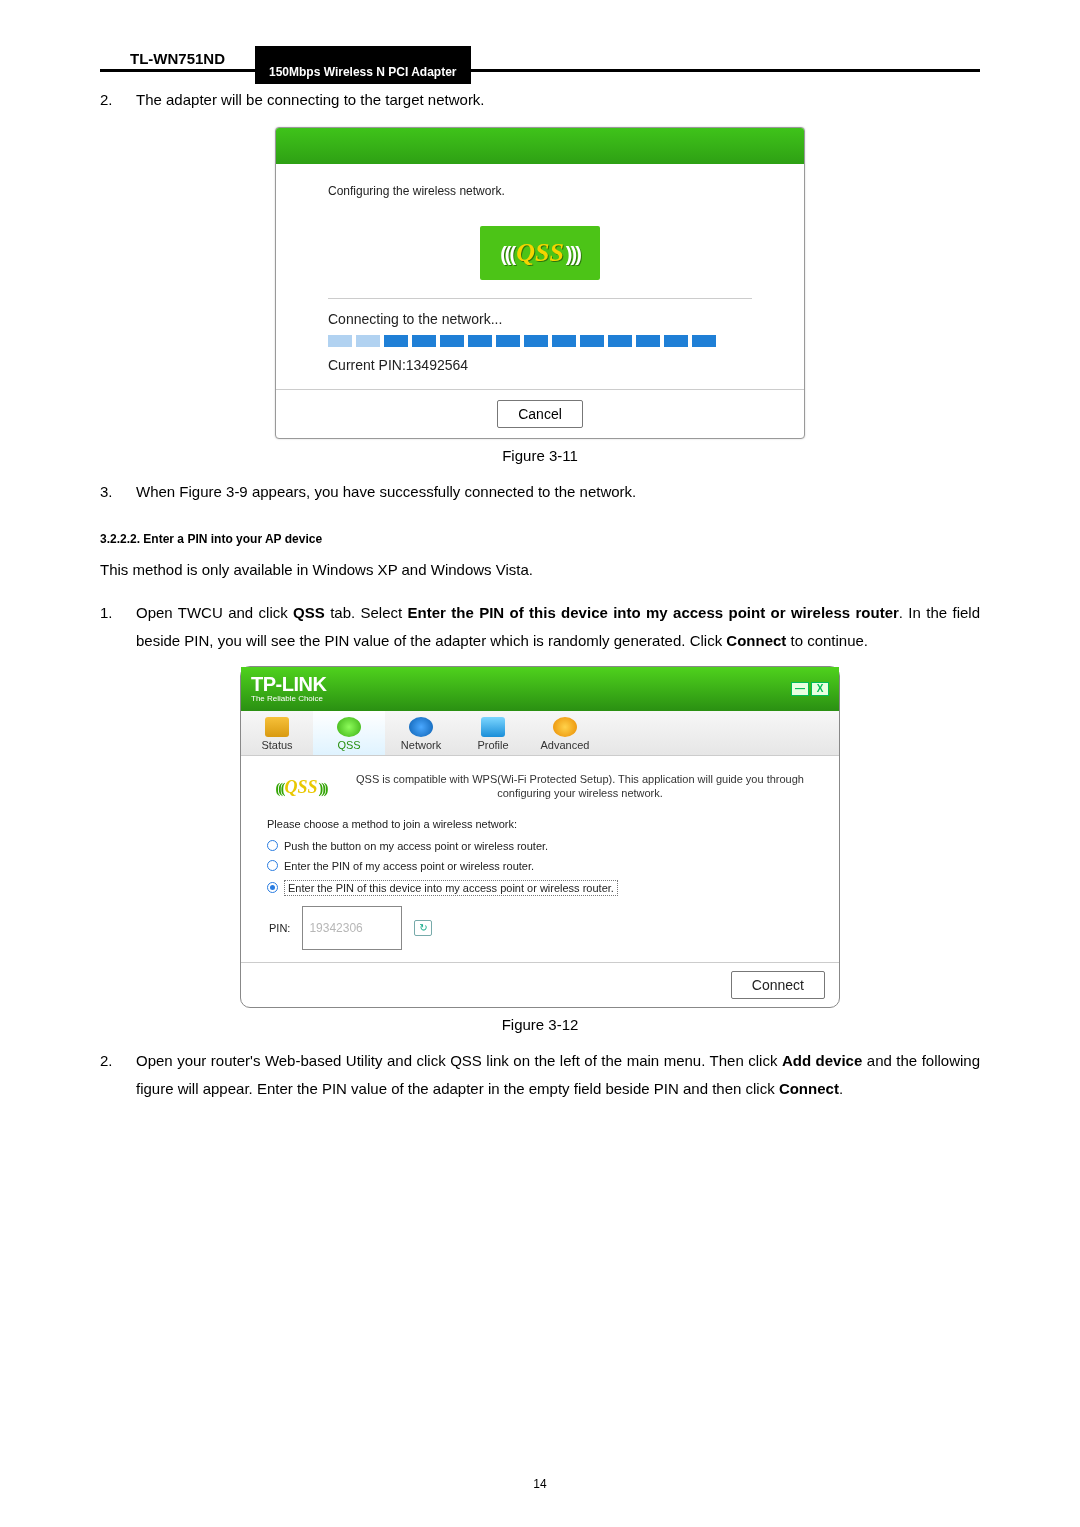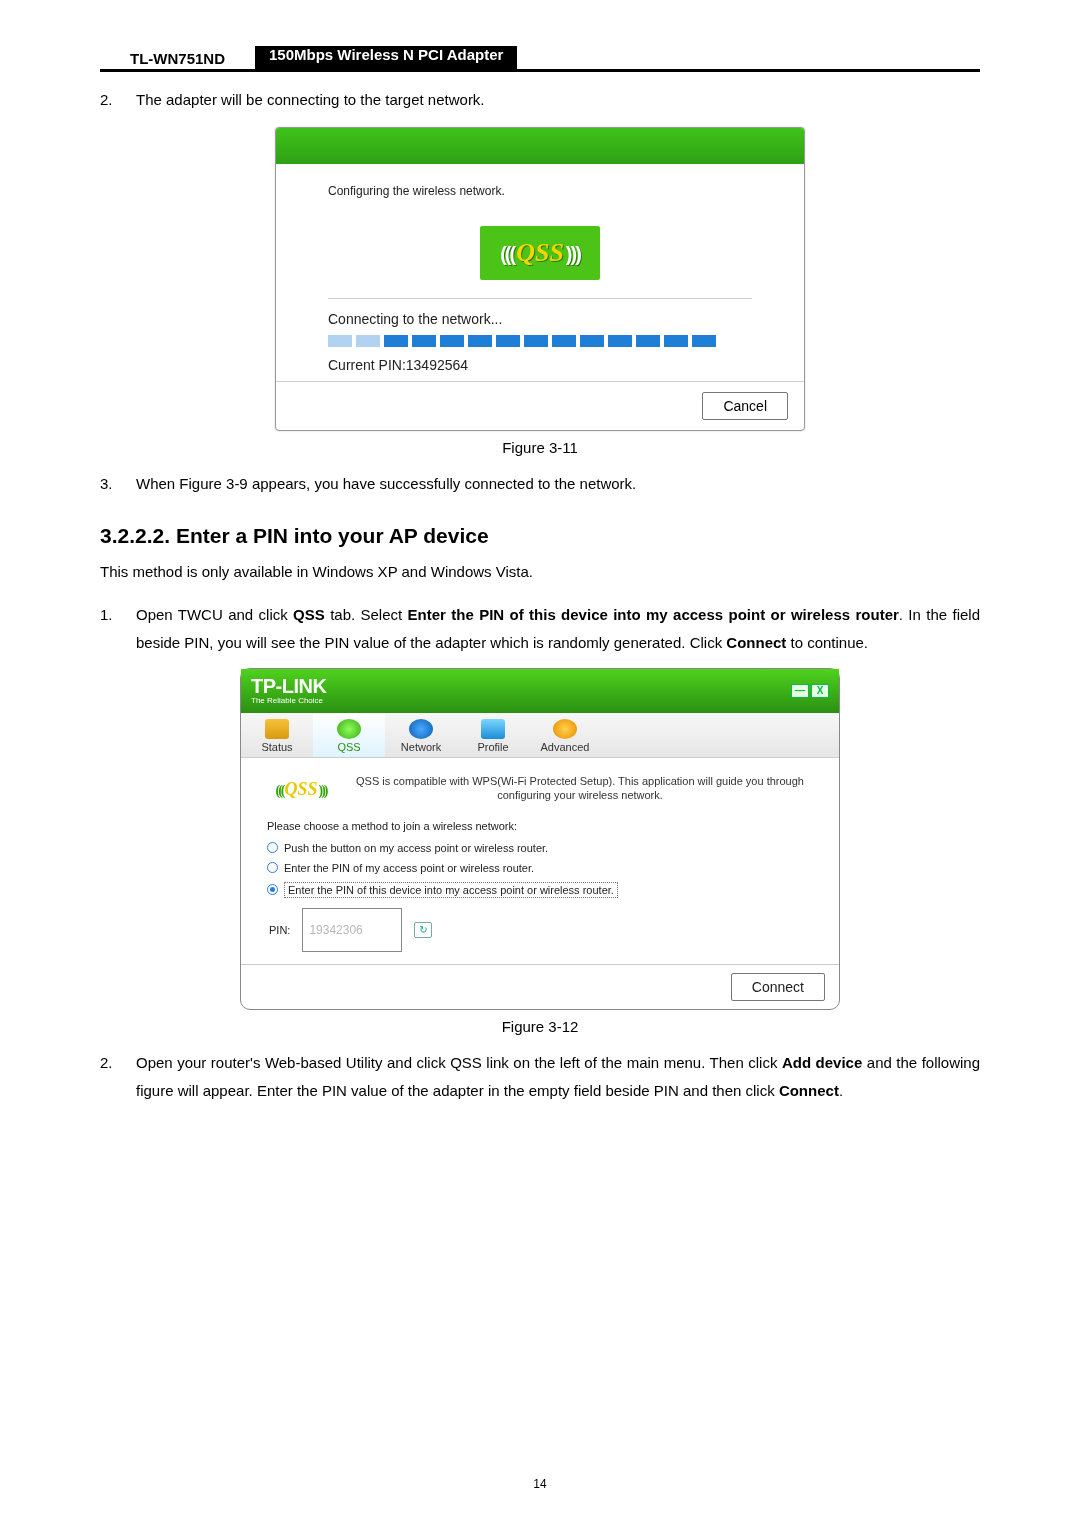--- a/index.html
+++ b/index.html
@@ -2,45 +2,45 @@
 <html><head>
 <meta charset="utf-8">
 <style>
   * { box-sizing: border-box; margin: 0; padding: 0; }
   body { background: #000; font-family: Arial, sans-serif; width: 1080px; }
   .page { background: #fff; width: 1080px; min-height: 1527px; padding: 46px 100px 20px 100px; position: relative; }
 
   
   .hdr { border-bottom: 3px solid #000; display: flex; justify-content: flex-start; align-items: stretch; height: 26px; }
   .hdr-left { font-weight: bold; font-size: 15px; padding: 4px 30px; }
-  .hdr-right { background: #000; color: #fff; font-weight: bold; font-size: 15px; padding: 0 14px; }
+  .hdr-right { background: #000; color: #fff; font-weight: bold; font-size: 12px; padding: 19px 14px; }
 
   .body-text { font-size: 15px; line-height: 1.9; }
   .num-item { display: flex; margin-top: 14px; }
   .num-item .num { width: 36px; flex-shrink: 0; }
   .num-item .txt { flex: 1; text-align: justify; }
   .fig-cap { text-align: center; font-size: 15px; margin: 8px 0 4px; }
-  .section-hd { font-weight: bold; font-size: 21px; margin: 26px 0 8px 0; }
+  .section-hd { font-weight: bold; font-size: 12px; margin: 26px 0 8px 0; }
   .plain { margin: 10px 0; }
   .pgnum { position: absolute; bottom: 36px; left: 0; right: 0; text-align: center; font-size: 12px; }
   b { font-weight: bold; }
 
   
   .shot1 { width: 530px; margin: 12px auto 4px; border: 1px solid #999; border-radius: 4px; background: #fff; overflow: hidden; box-shadow: 0 0 2px rgba(0,0,0,.2); }
   .shot1 .titlebar { height: 36px; background: linear-gradient(#3fc31a, #2ea014); }
   .shot1 .content { padding: 20px 52px 8px; font-size: 14px; color: #222; }
   .shot1 .heading { font-size: 12px; margin-bottom: 28px; }
   .qss-badge { margin: 0 auto 18px; width: 120px; height: 54px; background: #4cc417; border-radius: 2px; display: flex; align-items: center; justify-content: center; }
   .qss-text { font-family: "Times New Roman", serif; font-weight: bold; font-style: italic; font-size: 26px; color: #f5d400; text-shadow: 1px 1px 0 rgba(0,0,0,.4); }
   .qss-par { color: #fff; font-weight: bold; font-size: 20px; letter-spacing: -2px; padding: 0 2px; font-family: Arial, sans-serif; font-style: normal; }
   .shot1 hr { border: none; border-top: 1px solid #ccc; margin: 6px 0 12px; }
   .progress { display: flex; gap: 4px; margin: 8px 0 10px; }
   .progress .seg { width: 24px; height: 12px; background: #1f7fd6; }
   .progress .seg.lite { opacity: .35; }
-  .shot1 .footer { border-top: 1px solid #ccc; padding: 10px 16px; text-align: right; }
+  .shot1 .footer { border-top: 1px solid #ccc; padding: 10px 16px; text-align: center; margin-top: 8px; }
   .btn { display: inline-block; border: 1px solid #777; background: #fff; font-size: 14px; padding: 5px 20px; border-radius: 2px; }
 
   
   .shot2 { width: 600px; margin: 10px auto 4px; border: 1px solid #888; border-radius: 10px; background: #fff; font-size: 11px; color: #222; }
   .shot2 .titlebar2 { height: 44px; background: linear-gradient(#4fd21d, #2a9012); display: flex; align-items: center; padding: 0 10px; justify-content: space-between; }
   .tp-brand { color: #fff; font-family: Arial, sans-serif; font-weight: 900; font-size: 20px; letter-spacing: -0.5px; line-height: 1; }
   .tp-sub { color: #fff; font-size: 8px; display: block; font-weight: normal; letter-spacing: 0; }
   .winbtns { display: flex; gap: 2px; }
   .winbtns span { width: 18px; height: 14px; border: 1px solid #0b5; background: #e8ffe0; color: #0b5; font-size: 10px; line-height: 12px; text-align: center; font-weight: bold; }
   .tabs { display: flex; background: linear-gradient(#f7f7f7,#e6e6e6); border-bottom: 1px solid #ccc; }

